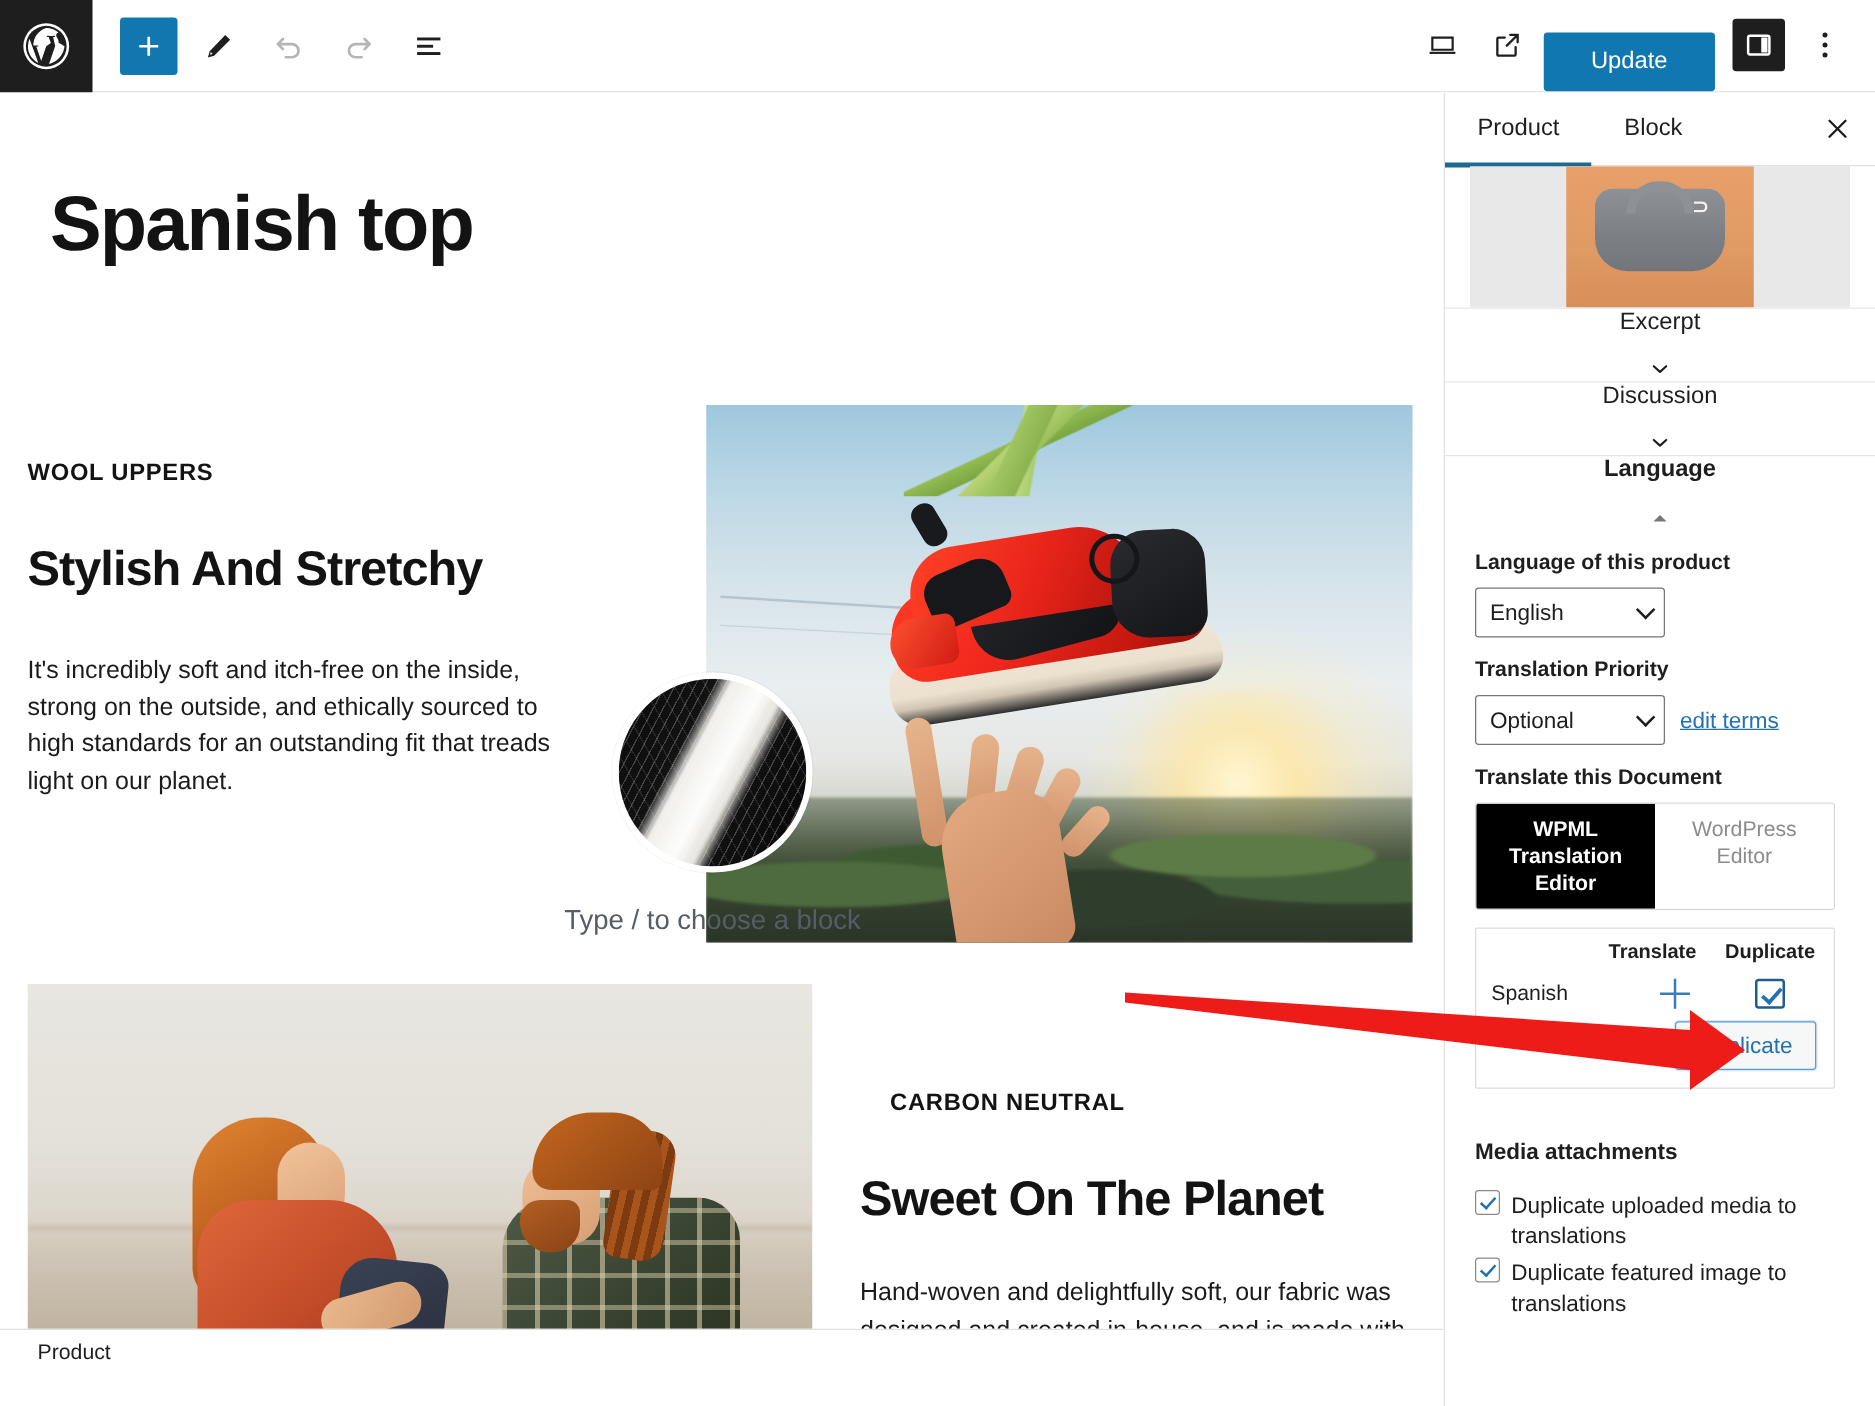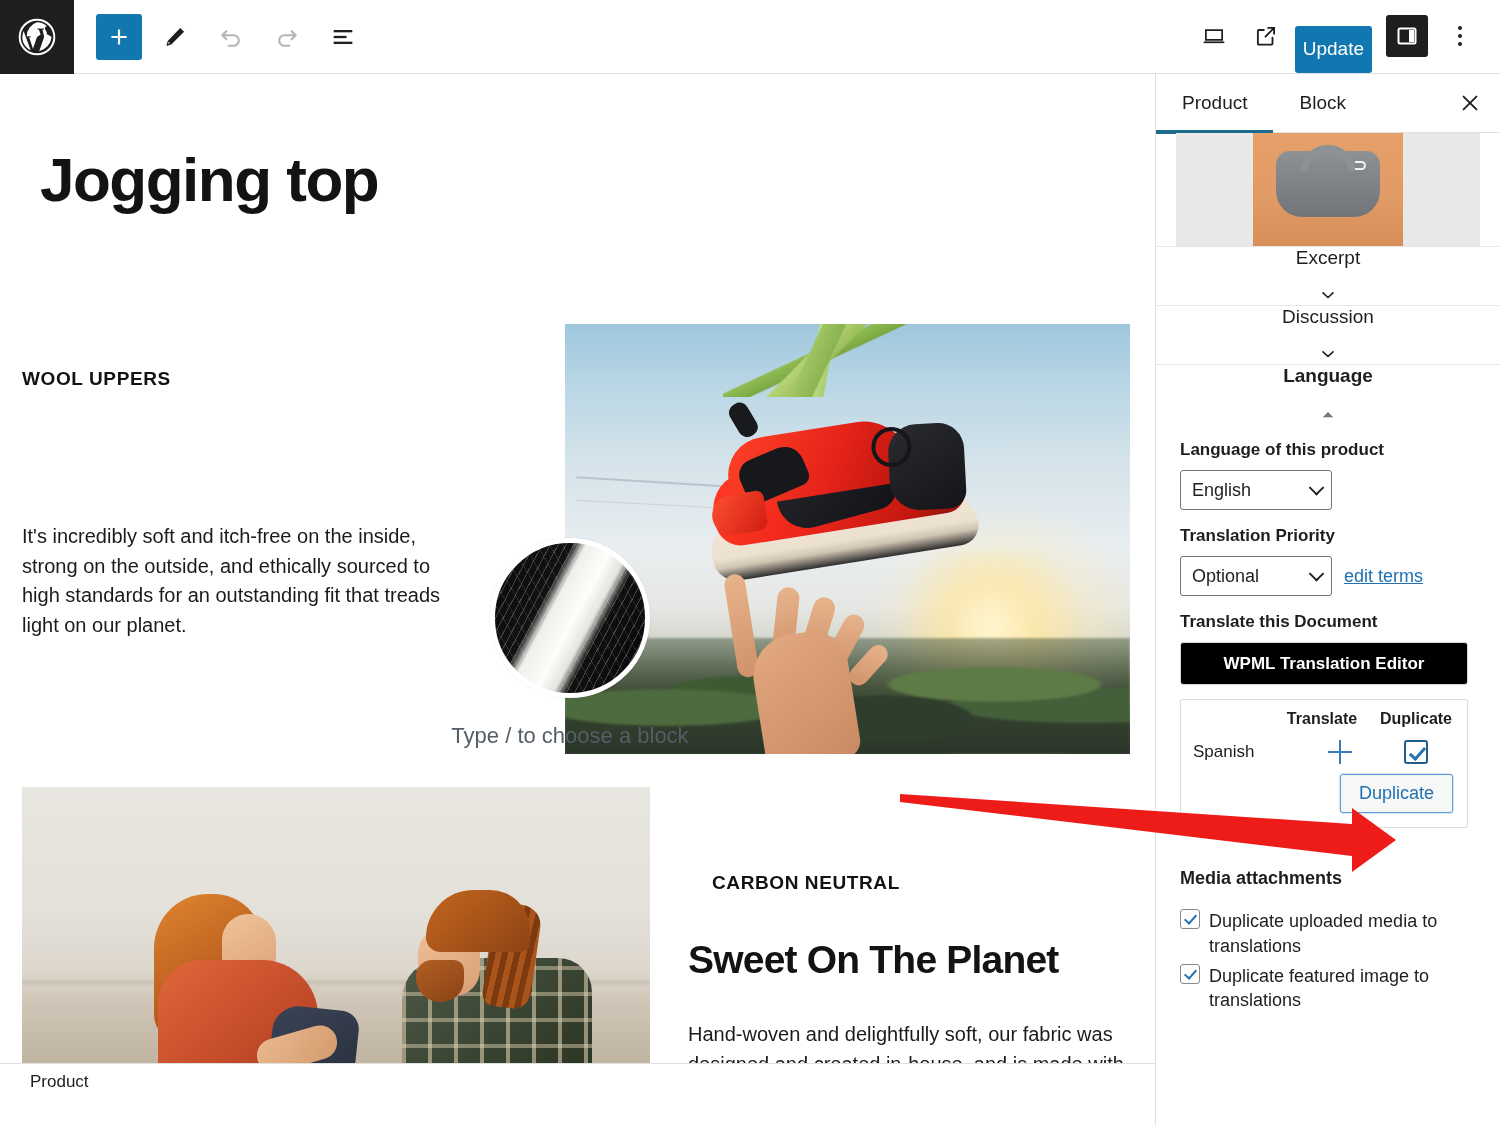--- a/index.html
+++ b/index.html
@@ -29,21 +29,21 @@
     width: 46px; height: 46px; border-radius: 2px;
     display: flex; align-items: center; justify-content: center;
     cursor: pointer; background: transparent; border: none;
   }
   .tb-btn.primary-add { background: #1277ae; border-radius: 3px; }
   .tb-spacer { flex: 1 1 auto; }
   .tb-right { display: flex; align-items: center; gap: 6px; padding-right: 20px; }
   .update-btn {
     background: #1177b0; color: #fff; border: none; border-radius: 3px;
     font-size: 19px; font-family: "Liberation Sans", sans-serif;
-    padding: 12px 8px; cursor: pointer; line-height: 1.2; margin-top: 26px;
+    padding: 12px 38px; cursor: pointer; line-height: 1.2; margin-top: 26px;
   }
   .sidebar-toggle {
     width: 42px; height: 42px; background: #1e1e1e; border-radius: 3px;
     display: flex; align-items: center; justify-content: center; cursor: pointer;
     margin-left: 8px;
   }
   .kebab {
     width: 40px; height: 44px; display: flex; flex-direction: column;
     align-items: center; justify-content: center; gap: 4px; cursor: pointer;
     margin-left: 6px;
@@ -481,23 +481,24 @@
       <div class="kebab">
         <i></i>
           <i></i>
           <i></i>
       </div>
     </div>
   </div>
 
   <div class="canvas">
 
-    <div class="post-title">Jogging top</div>
+    <div class="post-title">Spanish top</div>
 
     <div class="eyebrow one">WOOL UPPERS</div>
+    <div class="h2 one">Stylish And Stretchy</div>
     <div class="body-para one">It's incredibly soft and itch-free on the inside, strong on the outside, and ethically sourced to high standards for an outstanding fit that treads light on our planet.</div>
 
     <div class="shoe-fig">
       <div class="shoe-photo">
         <div class="palm-leaf"></div>
         <div class="wire a"></div>
         <div class="wire b"></div>
         <div class="sunflare"></div>
         <div class="treeline"></div>
         <div class="sneaker">
@@ -610,20 +611,21 @@
           <span>Optional</span>
           <span class="chev"></span>
         </div>
         <a class="edit-terms">edit terms</a>
       </div>
 
       <div class="sb-label">Translate this Document</div>
 
       <div class="seg">
         <div class="seg-btn active">WPML Translation Editor</div>
+        <div class="seg-btn inactive">WordPress Editor</div>
       </div>
 
       <div class="tr-table">
         <div class="tr-head">
           <span class="c-translate">Translate</span>
           <span class="c-duplicate">Duplicate</span>
         </div>
         <div class="tr-row">
           <span class="c-lang">Spanish</span>
           <span class="c-translate">

